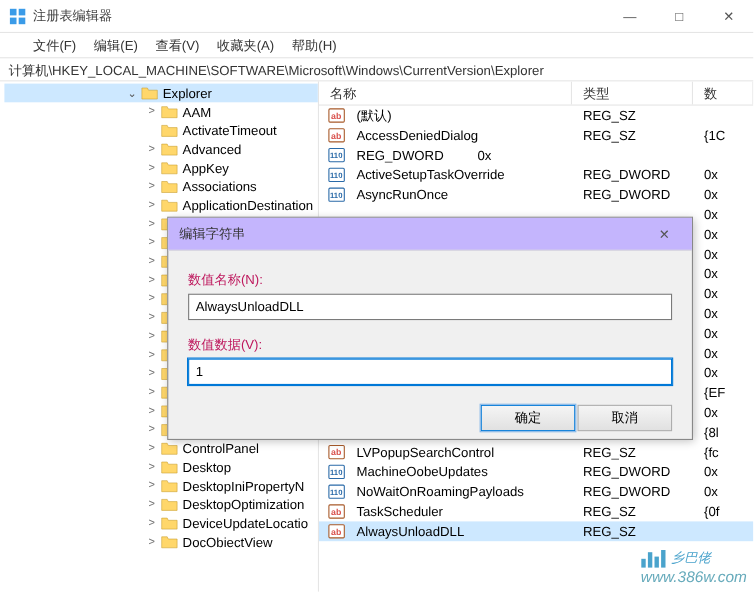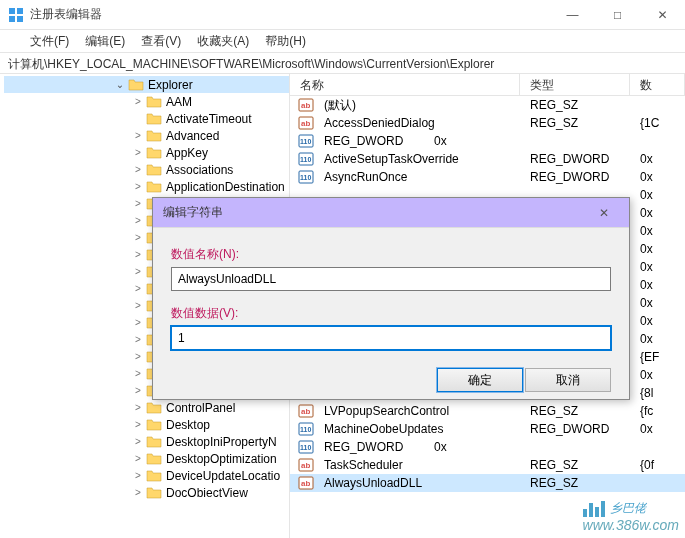--- a/index.html
+++ b/index.html
@@ -518,20 +518,21 @@
           <span class="cell c-type">REG_DWORD</span>
           <span class="cell c-data">0x</span>
         </div>
         <div class="list-row">
           <span class="ic ic-bin">
             <svg width="16" height="16" viewBox="0 0 16 16">
               <rect x="1" y="2" width="14" height="12" rx="1"></rect>
               <text x="2" y="11">110</text>
             </svg>
           </span>
+          <span class="cell c-name">NoWaitOnRoamingPayloads</span>
           <span class="cell c-type">REG_DWORD</span>
           <span class="cell c-data">0x</span>
         </div>
         <div class="list-row">
           <span class="ic ic-str">
             <svg width="16" height="16" viewBox="0 0 16 16">
               <rect x="1" y="2" width="14" height="12" rx="1"></rect>
               <text x="3" y="11">ab</text>
             </svg>
           </span>

